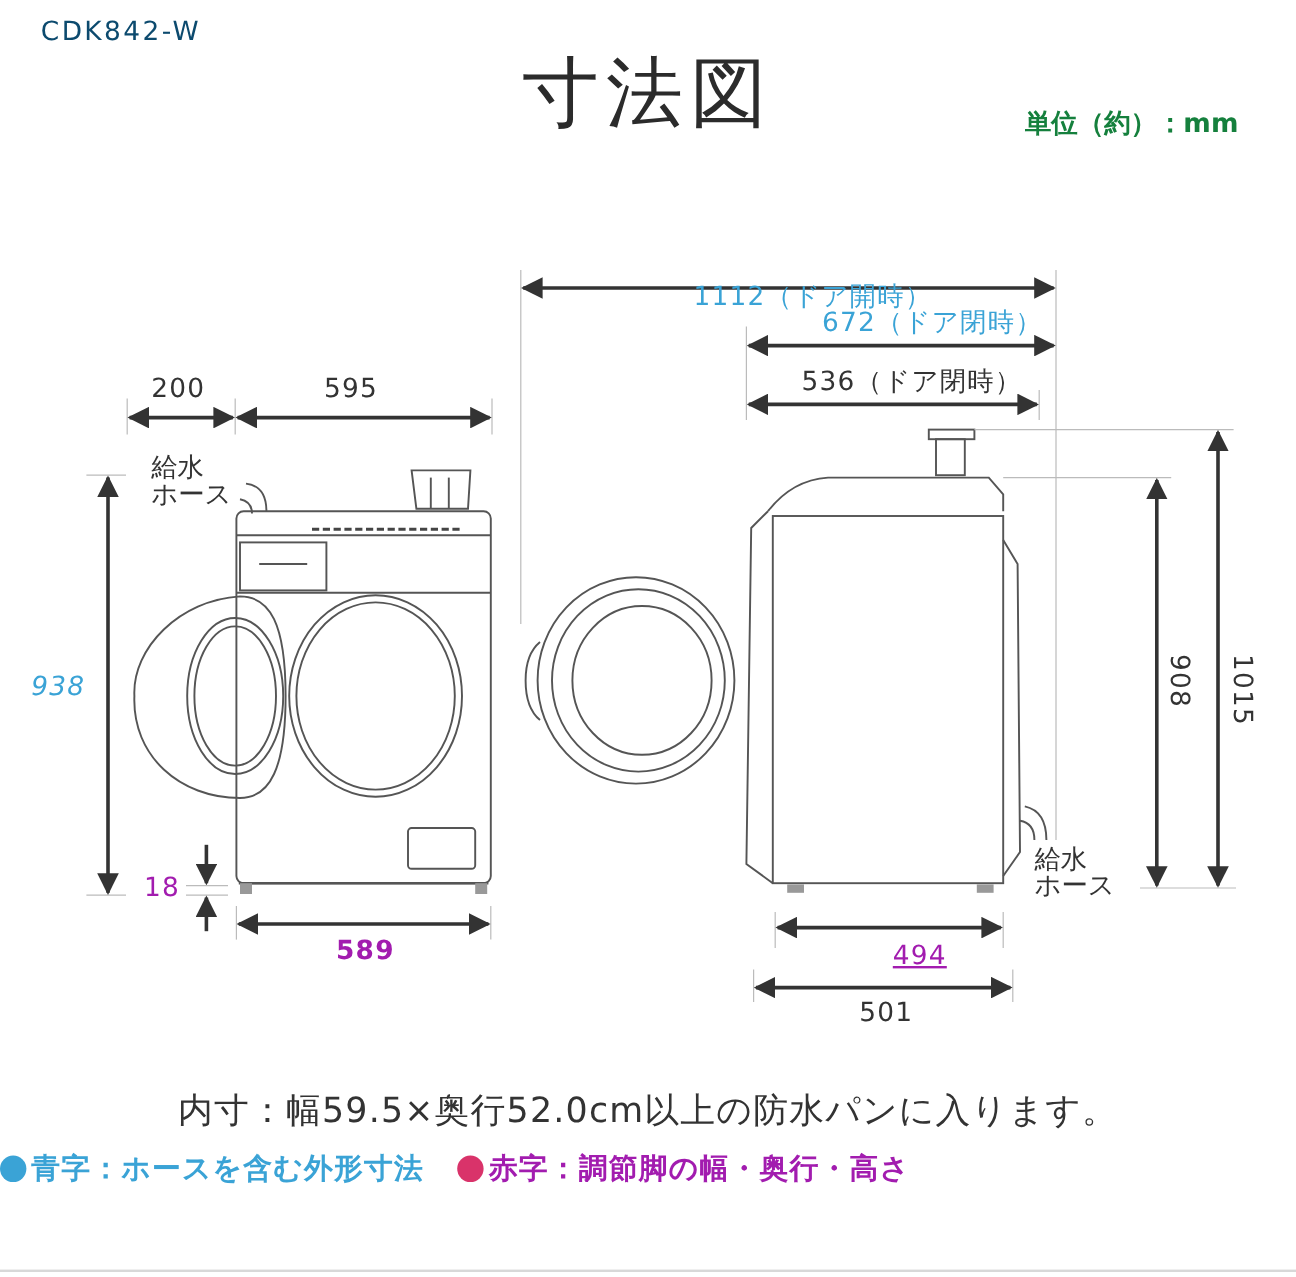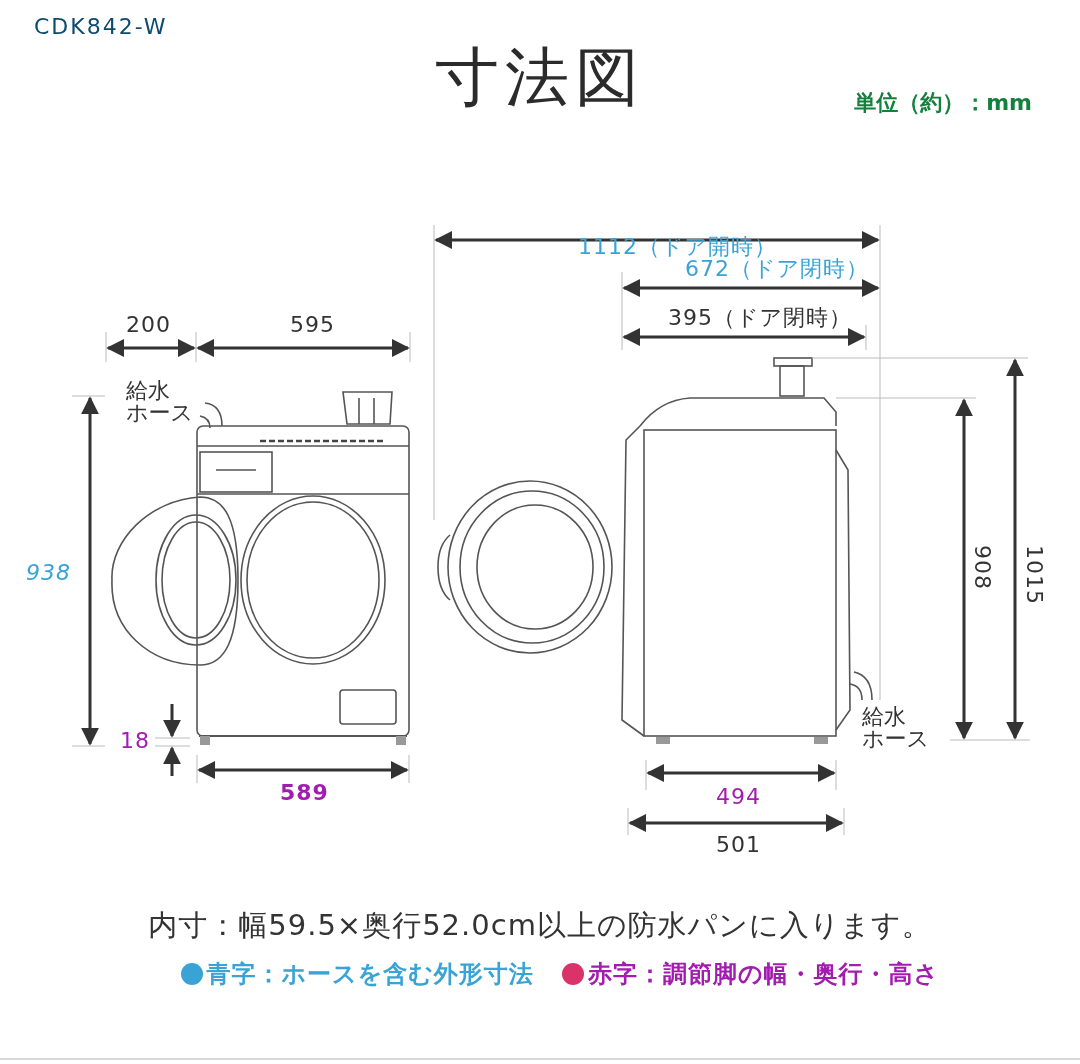--- a/index.html
+++ b/index.html
@@ -9,21 +9,21 @@
   .model { left:34px; top:14px; font-size:22px; letter-spacing:2px; color:#0c4a6e; }
   .title { left:0; width:1080px; top:34px; text-align:center; font-size:64px; color:#2b2b2b; letter-spacing:6px; }
   .unit { right:48px; top:88px; font-size:22px; color:#15803d; font-weight:bold; }
   .lbl { font-size:22px; letter-spacing:1px; white-space:nowrap; }
   .blue { color:#3aa3d6; }
   .red { color:#a21caf; }
   .dark { color:#333; }
   .note { font-size:22px; line-height:22px; color:#333; }
   svg { position:absolute; left:0; top:0; }
   .footer1 { left:0; width:1080px; top:906px; text-align:center; font-size:29px; color:#333; letter-spacing:1px; }
-  .footer2 { left:0; width:939px; top:958px; text-align:right; font-size:24px; font-weight:bold; letter-spacing:1px; }
+  .footer2 { left:0; width:939px; top:958px; text-align:left; font-size:24px; font-weight:bold; letter-spacing:1px; }
   .dot { display:inline-block; width:22px; height:22px; border-radius:50%; vertical-align:-3px; margin-right:4px; }
   .bottom-rule { left:0; top:1058px; width:1080px; height:2px; background:#d8d8d8; }
   .vert { writing-mode:vertical-rl; }
 </style>
 </head>
 <body>
 
 <div class="abs model">CDK842-W</div>
 <div class="abs title">寸法図</div>
 <div class="abs unit">単位（約）：mm</div>
@@ -129,39 +129,39 @@
     <line x1="624" y1="288" x2="878" y2="288" marker-start="url(#ah)" marker-end="url(#ah)"></line>
     <line x1="624" y1="337" x2="864" y2="337" marker-start="url(#ah)" marker-end="url(#ah)"></line>
     <line x1="964" y1="400" x2="964" y2="738" marker-start="url(#ah)" marker-end="url(#ah)"></line>
     <line x1="1015" y1="360" x2="1015" y2="738" marker-start="url(#ah)" marker-end="url(#ah)"></line>
     <line x1="648" y1="773" x2="834" y2="773" marker-start="url(#ah)" marker-end="url(#ah)"></line>
     <line x1="630" y1="823" x2="842" y2="823" marker-start="url(#ah)" marker-end="url(#ah)"></line>
   </g>
 </svg>
 
 <div class="abs lbl dark" style="left:126px; top:312px;">200</div>
-<div class="abs lbl dark" style="left:290px; top:312px;">595</div>
+<div class="abs lbl dark" style="left:270px; top:312px;">595</div>
 <div class="abs note" style="left:126px; top:380px;">
   <div>給水</div>
   <div>ホース</div>
 </div>
 <div class="abs lbl blue" style="left:26px; top:560px;font-style:italic;">938</div>
 <div class="abs lbl red" style="left:120px; top:728px;">18</div>
 <div class="abs lbl red" style="left:280px; top:780px;font-weight:bold;">589</div>
 
 <div class="abs lbl blue" style="left:578px; top:202px;margin-top:30px;">1112（ドア開時）</div>
 <div class="abs lbl blue" style="left:668px; top:254px;margin-left:17px;">672（ドア閉時）</div>
-<div class="abs lbl dark" style="left:668px; top:303px;">395（ドア閉時）</div>
+<div class="abs lbl dark" style="left:668px; top:303px;">536（ドア閉時）</div>
 <div class="abs lbl dark vert" style="left:970px; top:545px;">908</div>
 <div class="abs lbl dark vert" style="left:1022px; top:545px;">1015</div>
 <div class="abs note" style="left:862px; top:706px;">
   <div>給水</div>
   <div>ホース</div>
 </div>
-<div class="abs lbl red" style="left:716px; top:784px;">494</div>
+<div class="abs lbl red" style="left:744px; top:784px;text-decoration:underline;">494</div>
 <div class="abs lbl dark" style="left:716px; top:832px;">501</div>
 
 <div class="abs footer1">内寸：幅59.5×奥行52.0cm以上の防水パンに入ります。</div>
 <div class="abs footer2">
   <span class="dot" style="background:#3aa3d6;"></span><span class="blue">青字：ホースを含む外形寸法</span>
   &nbsp;
   <span class="dot" style="background:#d9336a;"></span><span class="red">赤字：調節脚の幅・奥行・高さ</span>
 </div>
 <div class="abs bottom-rule"></div>
 

